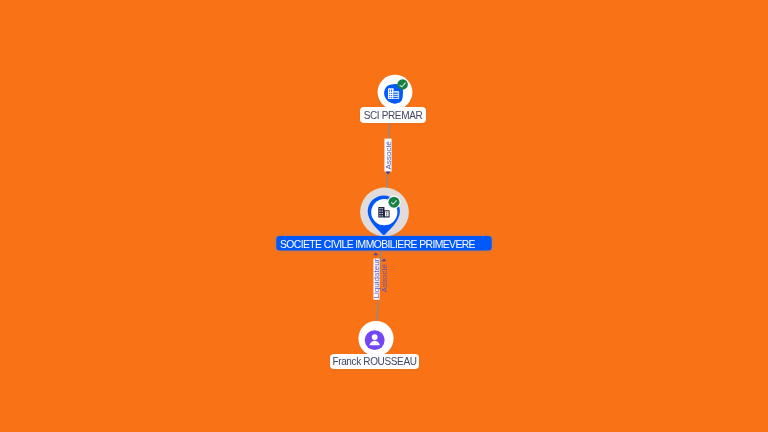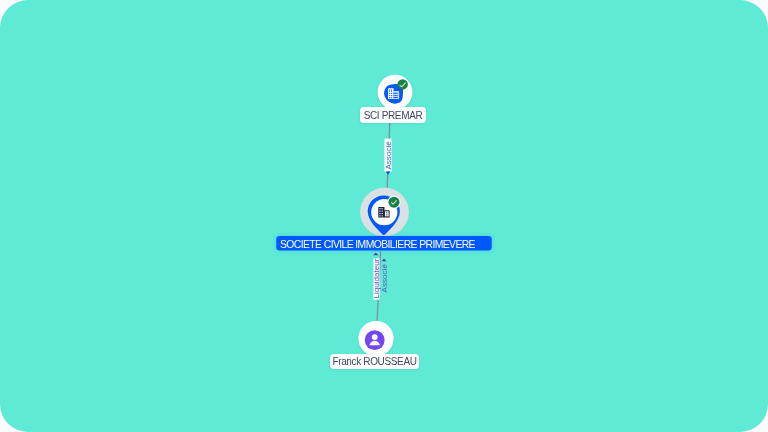--- a/index.html
+++ b/index.html
@@ -1,18 +1,18 @@
 <!DOCTYPE html>
 <html><head>
 <meta charset="utf-8">
 <title>Graph</title>
 <style>
   html,body{margin:0;padding:0;width:768px;height:432px;overflow:hidden;}
   body{background:#fafaff;font-family:"Liberation Sans",sans-serif;}
-  #stage{position:relative;width:768px;height:432px;background:#5eead4;border-radius:28px;}
+  #stage{position:relative;width:768px;height:432px;background:#f97316;}
   svg#graph{position:absolute;left:0;top:0;width:768px;height:432px;display:block;}
   .nlabel{font-family:"Liberation Sans",sans-serif;font-size:10px;fill:#424761;letter-spacing:-0.35px;}
   .elabel{font-family:"Liberation Sans",sans-serif;font-size:8.1px;}
   .sellabel{font-family:"Liberation Sans",sans-serif;font-size:10.4px;fill:#ffffff;letter-spacing:-0.6px;}
 </style>
 </head>
 <body>
 
 <div id="stage">
 

